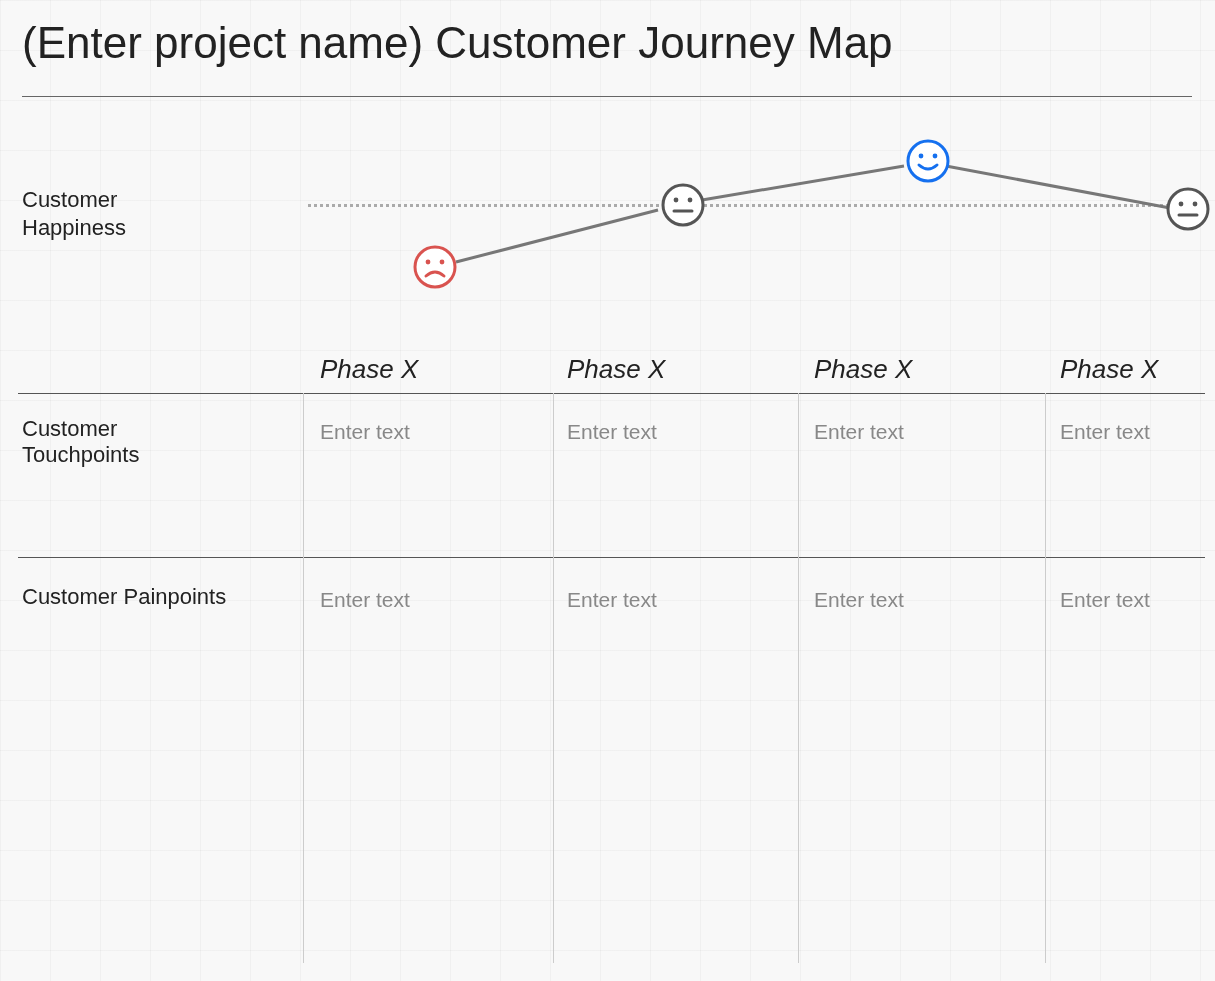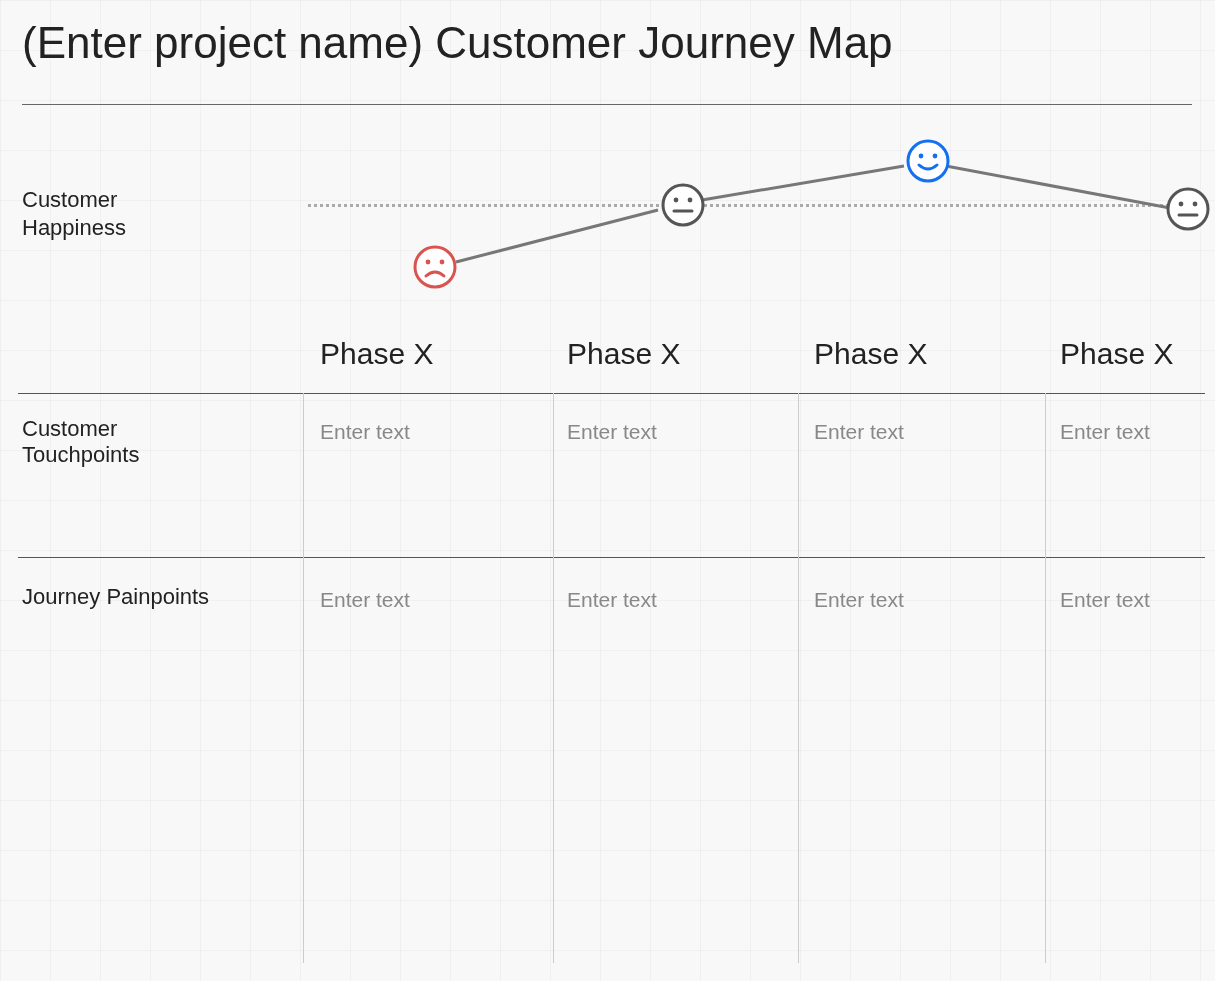--- a/index.html
+++ b/index.html
@@ -12,21 +12,21 @@
       #f8f8f8;
     color: #222;
     position: relative;
   }
   .title {
     position: absolute;
     left: 22px; top: 18px;
     width: 1170px;
     font-size: 44px;
     font-weight: 400;
-    padding-bottom: 36px;
+    padding-bottom: 28px;
     border-bottom: 1px solid #666;
   }
   .section-label {
     position: absolute;
     font-size: 22px;
     line-height: 1.25;
     color: #222;
   }
   .happiness-label { left: 22px; top: 186px; width: 200px; }
   .dotted {
@@ -42,23 +42,24 @@
     pointer-events: none;
   }
   .face {
     position: absolute;
     width: 46px; height: 46px;
   }
   .face svg { width: 100%; height: 100%; }
 
   .phase-header {
     position: absolute;
-    font-size: 30px;
+    font-size: 26px;
     color: #222;
-    top: 337px;
+    top: 354px;
+    font-style: italic;
   }
   .divider1, .divider2 {
     position: absolute;
     left: 18px; right: 10px;
     border-top: 1px solid #555;
   }
   .divider1 { top: 393px; }
   .divider2 { top: 557px; }
 
   .row-label {
@@ -147,17 +148,17 @@
 <div class="col-sep cs2"></div>
 <div class="col-sep cs3"></div>
 <div class="col-sep cs4"></div>
 
 <div class="row-label r1">Customer<br>Touchpoints</div>
 <div class="cell" style="left:320px; top:420px;">Enter text</div>
 <div class="cell" style="left:567px; top:420px;">Enter text</div>
 <div class="cell" style="left:814px; top:420px;">Enter text</div>
 <div class="cell" style="left:1060px; top:420px;">Enter text</div>
 
-<div class="row-label r2">Journey Painpoints</div>
+<div class="row-label r2">Customer Painpoints</div>
 <div class="cell" style="left:320px; top:588px;">Enter text</div>
 <div class="cell" style="left:567px; top:588px;">Enter text</div>
 <div class="cell" style="left:814px; top:588px;">Enter text</div>
 <div class="cell" style="left:1060px; top:588px;">Enter text</div>
 
 </body></html>

